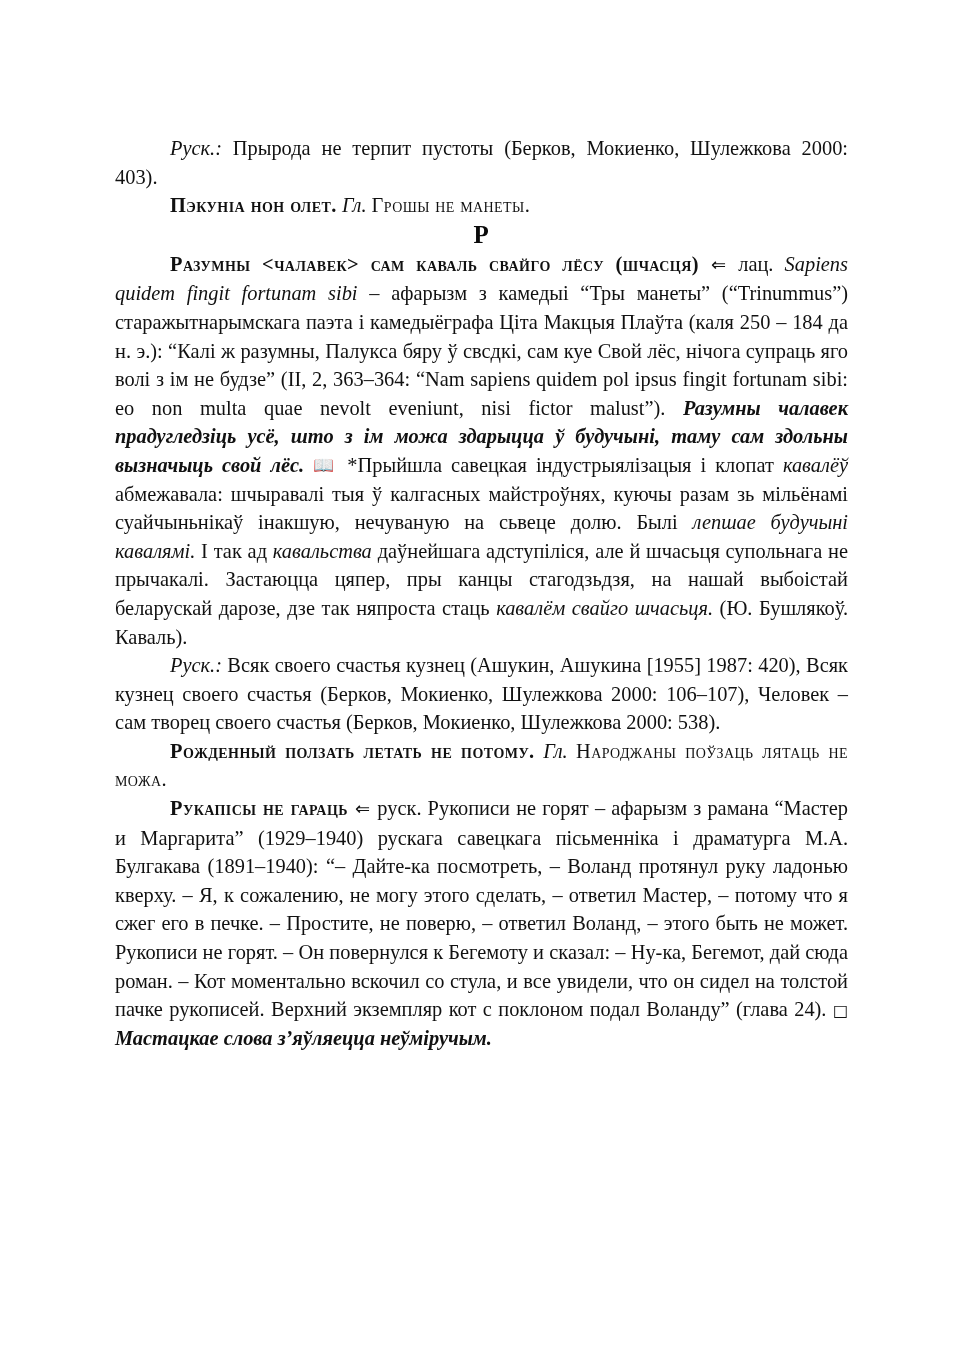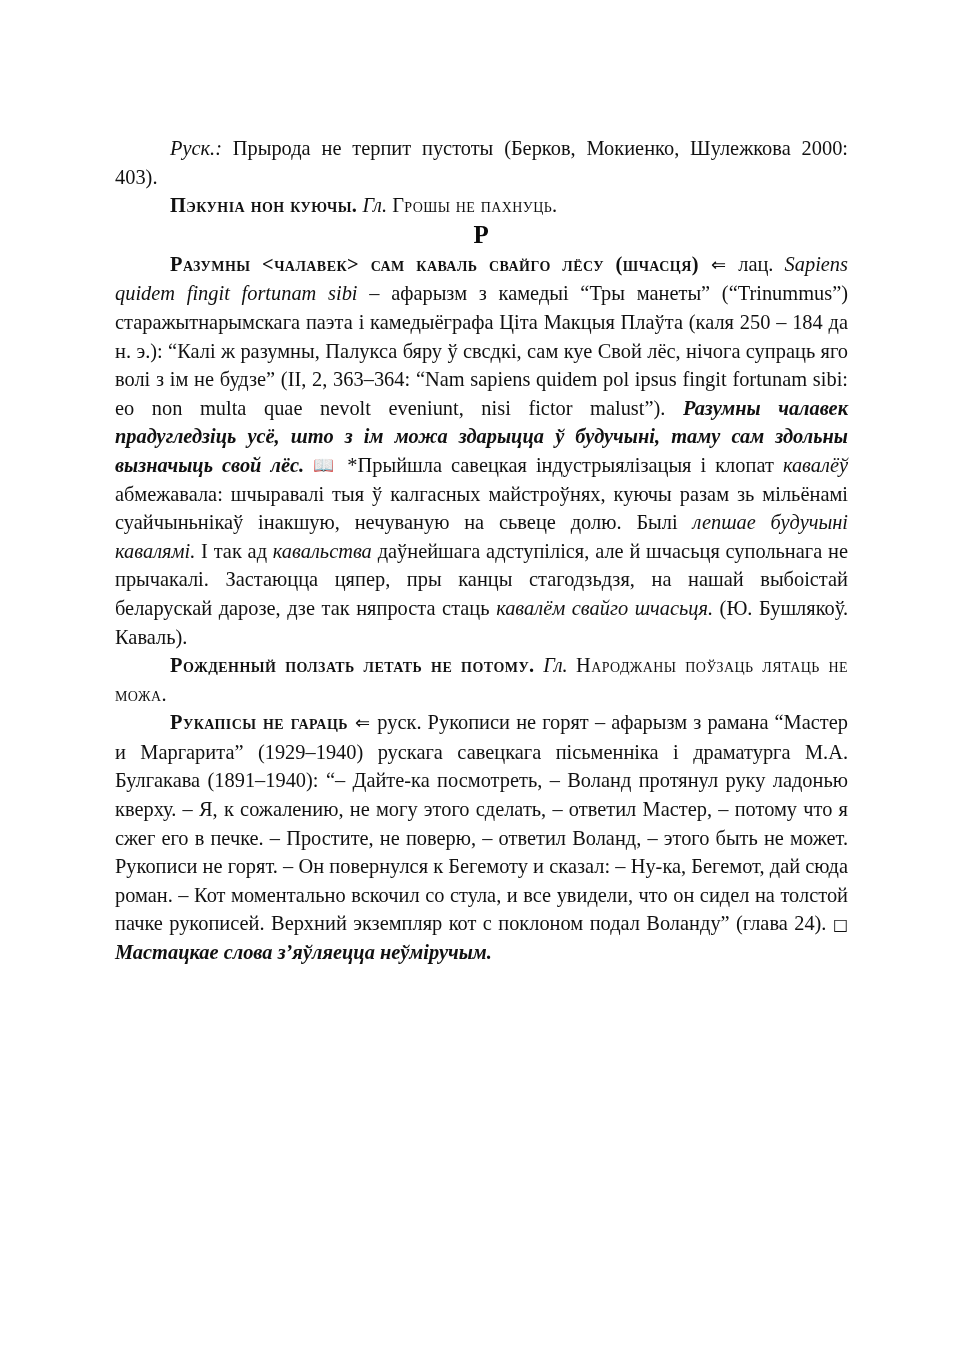--- a/index.html
+++ b/index.html
@@ -95,26 +95,27 @@
   .entry-head { white-space: normal; }
 </style>
 </head>
 <body>
 
 <div class="page">
   <div class="textblock">
 
     <p class="para indent"><span class="it">Руск.:</span><span> Прырода не терпит пустоты (Берков, Мокиенко, Шулежкова 2000: 403).</span></p>
 
-    <p class="para indent gap-sm"><span class="sc">Пэкуніа нон куючы.</span> <span class="it">Гл.</span> <span class="sc-plain">Грошы не пахнуць.</span></p>
+    <p class="para indent gap-sm"><span class="sc">Пэкуніа нон олет.</span> <span class="it">Гл.</span> <span class="sc-plain">Грошы не манеты.</span></p>
 
     <p class="section-letter gap-md">Р</p>
 
     <p class="para indent gap-md entry-head"><span class="sc">Разумны &lt;чалавек&gt; сам каваль свайго лёсу (шчасця)</span> <span class="arrow">⇐</span><span> лац. </span><span class="it">Sapiens quidem fingit fortunam sibi</span><span> – афарызм з камедыі “Тры манеты” (“Trinummus”) старажытнарымскага паэта і камедыёграфа Ціта Макцыя Плаўта (каля 250 – 184 да н. э.): “Калі ж разумны, Палукса бяру ў свсдкі, сам куе Свой лёс, нічога супраць яго волі з ім не будзе” (II, 2, 363–364: “Nam sapiens quidem pol ipsus fingit fortunam sibi: eo non multa quae nevolt eveniunt, nisi fictor malust”). </span><span class="bi">Разумны чалавек прадугледзіць усё, што з ім можа здарыцца ў будучыні, таму сам здольны вызначыць свой лёс.</span> <span class="bookglyph">📖</span><span> *Прыйшла савецкая індустрыялізацыя і клопат </span><span class="it">кавалёў</span><span> абмежавала: шчыравалі тыя ў калгасных майстроўнях, куючы разам зь мільёнамі суайчыньнікаў інакшую, нечуваную на сьвеце долю. Былі </span><span class="it">лепшае будучыні кавалямі.</span><span> І так ад </span><span class="it">кавальства</span><span> даўнейшага адступіліся, але й шчасьця супольнага не прычакалі. Застаюцца цяпер, пры канцы стагодзьдзя, на нашай выбоістай беларускай дарозе, дзе так няпроста стаць </span><span class="it">кавалём свайго шчасьця.</span><span> (Ю. Бушлякоў. Каваль).</span></p>
 
+    <p class="para indent"><span class="it">Руск.:</span><span> Всяк своего счастья кузнец (Ашукин, Ашукина [1955] 1987: 420), Всяк кузнец своего счастья (Берков, Мокиенко, Шулежкова 2000: 106–107), Человек – сам творец своего счастья (Берков, Мокиенко, Шулежкова 2000: 538).</span></p>
 
 
     <p class="para indent gap-lg"><span class="sc">Рожденный ползать летать не потому.</span> <span class="it">Гл.</span> <span class="sc-plain">Народжаны поўзаць лятаць не можа.</span></p>
 
     <p class="para indent gap-lg"><span class="sc">Рукапісы не гараць</span> <span class="arrow">⇐</span><span> руск. </span><span>Рукописи не горят</span><span> – афарызм з рамана “Мастер и Маргарита” (1929–1940) рускага савецкага пісьменніка і драматурга М.А. Булгакава (1891–1940): “– Дайте-ка посмотреть, – Воланд протянул руку ладонью кверху. – Я, к сожалению, не могу этого сделать, – ответил Мастер, – потому что я сжег его в печке. – Простите, не поверю, – ответил Воланд, – этого быть не может. Рукописи не горят. – Он повернулся к Бегемоту и сказал: – Ну-ка, Бегемот, дай сюда роман. – Кот моментально вскочил со стула, и все увидели, что он сидел на толстой пачке рукописей. Верхний экземпляр кот с поклоном подал Воланду” (глава 24). </span><span class="sqglyph">□</span> <span class="bi">Мастацкае слова з’яўляецца неўміручым.</span></p>
 
   </div>
 
 </div>
 

